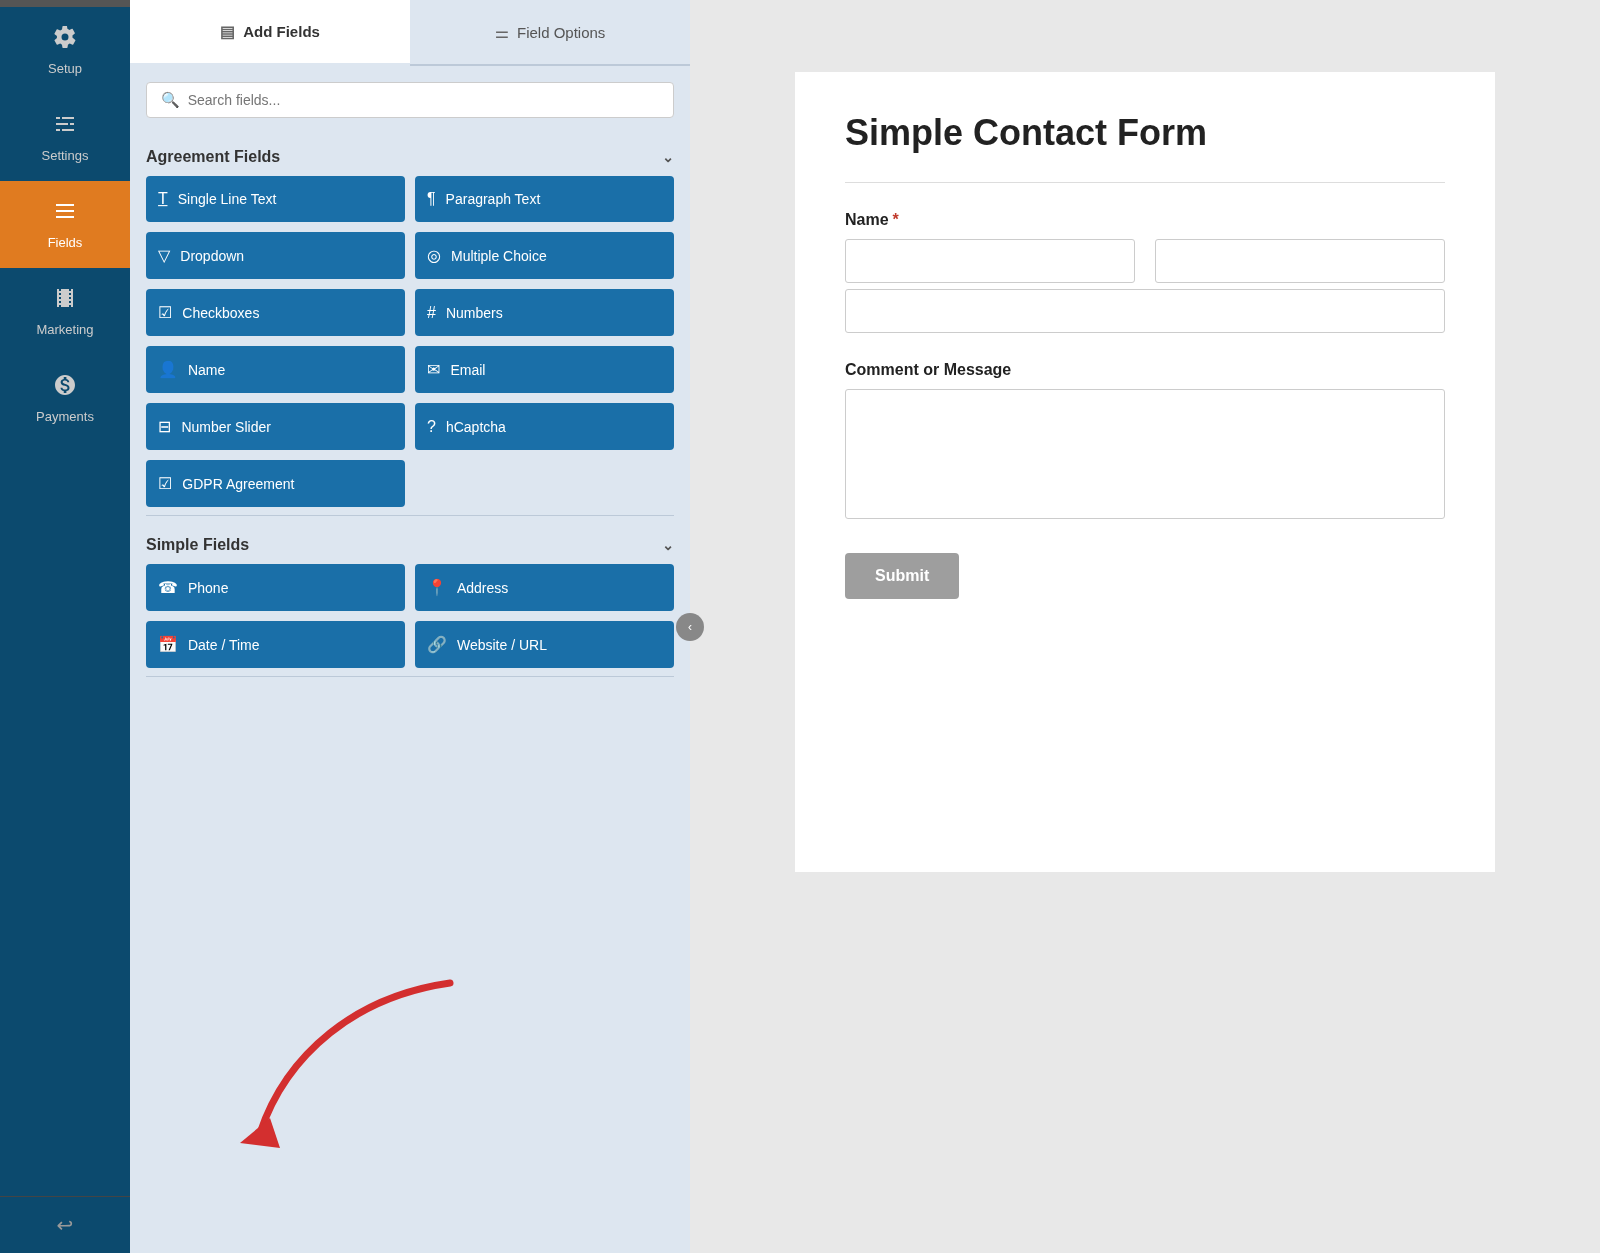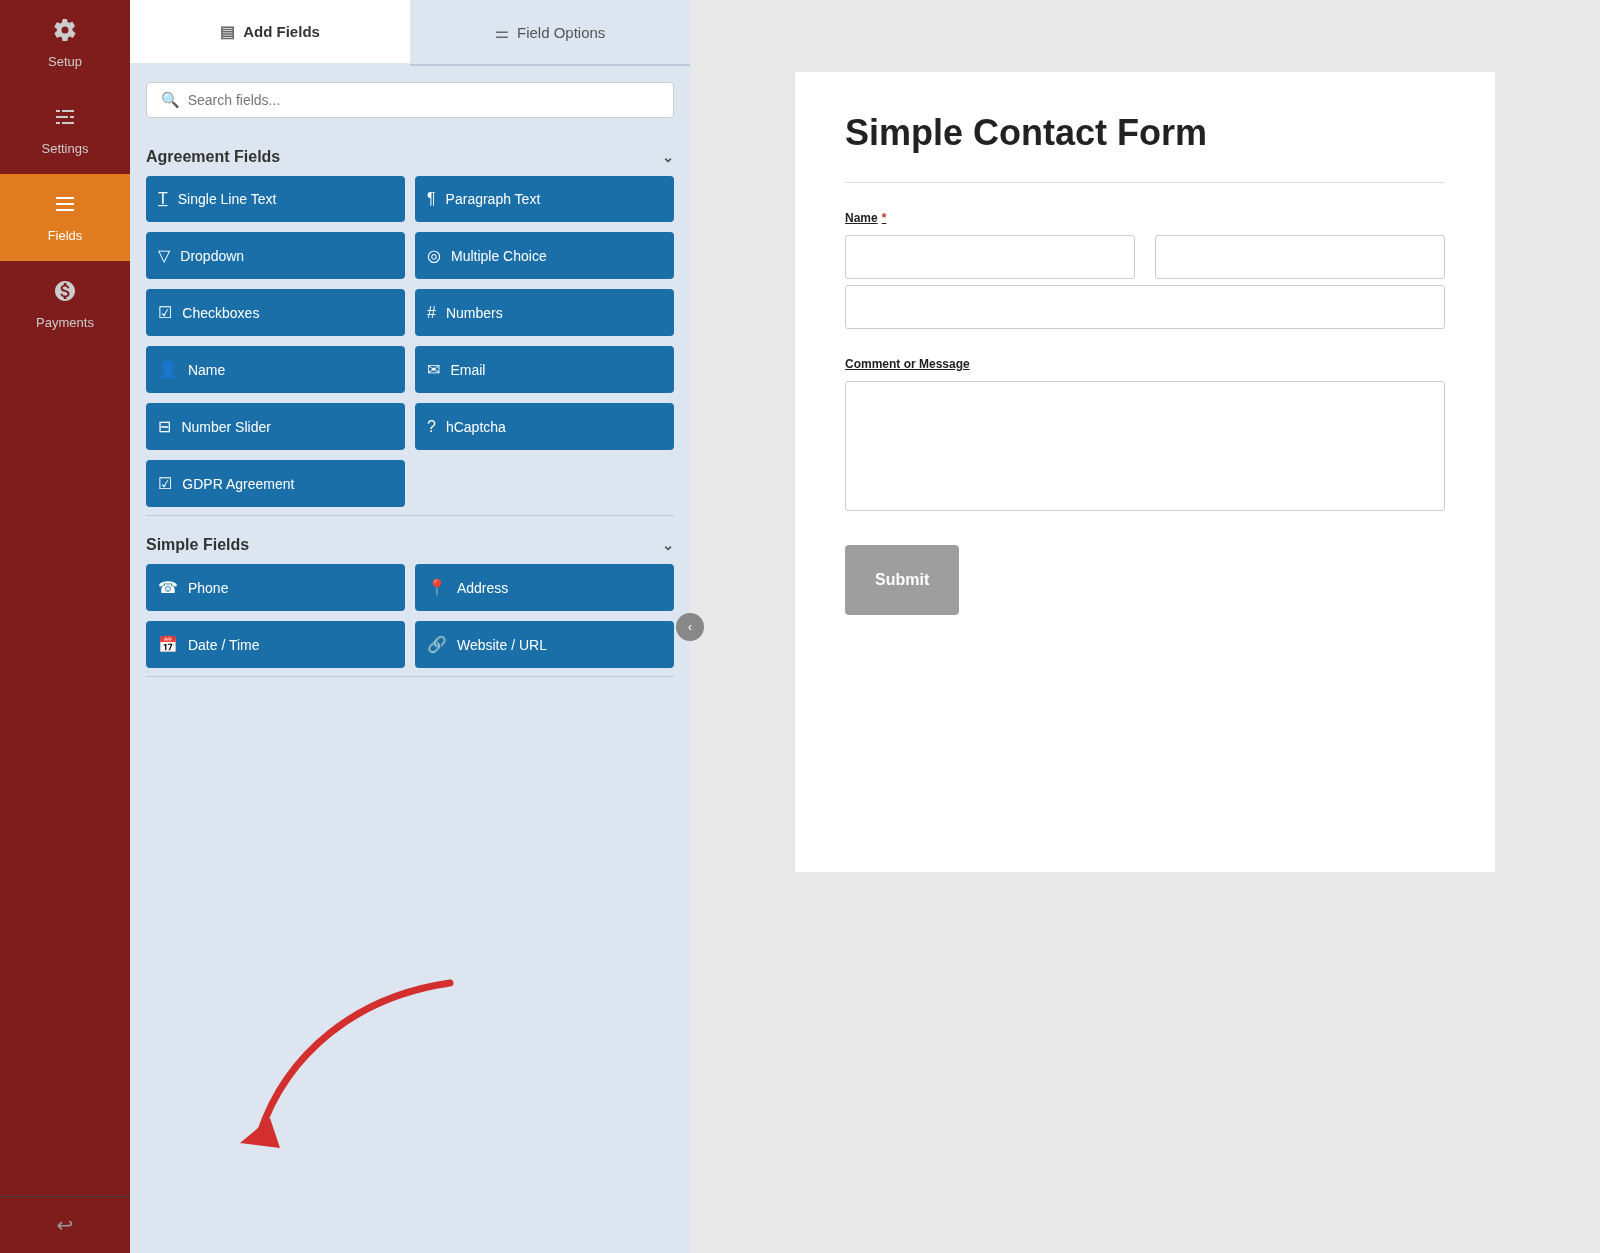--- a/index.html
+++ b/index.html
@@ -1,25 +1,26 @@
 <!DOCTYPE html>
 <html><head>
   <meta charset="utf-8">
   <style>
     * { box-sizing: border-box; margin: 0; padding: 0; }
     body { font-family: -apple-system, BlinkMacSystemFont, 'Segoe UI', Arial, sans-serif; background: #555; display: flex; width: 1600px; height: 1253px; overflow: hidden; }
 
     
     .sidebar {
       width: 130px;
-      background: #7f1d1d;
+      background: #0c4a6e;
       display: flex;
       flex-direction: column;
       padding-top: 0;
       flex-shrink: 0;
+      margin-top: 7px;
     }
     .sidebar-item {
       width: 100%;
       display: flex;
       flex-direction: column;
       align-items: center;
       padding: 18px 10px;
       cursor: pointer;
       color: #ccc;
       font-size: 13px;
@@ -203,25 +204,24 @@
       font-weight: 700;
       color: #222;
       margin-bottom: 28px;
     }
     .form-divider {
       border: none;
       border-top: 1px solid #ddd;
       margin-bottom: 28px;
     }
     .form-field-label {
-      font-size: 12px;
+      font-size: 16px;
       font-weight: 600;
       color: #222;
       margin-bottom: 10px;
-      text-decoration: underline;
     }
     .form-field-label .required {
       color: #c0392b;
       margin-left: 4px;
     }
     .name-row {
       display: flex;
       gap: 20px;
       margin-bottom: 6px;
     }
@@ -253,21 +253,21 @@
       border: 1px solid #ccc;
       border-radius: 3px;
       height: 130px;
       margin-bottom: 30px;
       resize: none;
     }
     .submit-btn {
       background: #9e9e9e;
       color: #fff;
       border: none;
-      padding: 26px 30px;
+      padding: 14px 30px;
       font-size: 16px;
       font-weight: 600;
       border-radius: 4px;
       cursor: pointer;
     }
 
     .middle-panel-wrapper {
       position: relative;
       display: flex;
     }
@@ -298,20 +298,26 @@
       <div class="sidebar-item active">
     <span class="icon-wrap"><svg width="24" height="24" viewBox="0 0 24 24" fill="currentColor">
             <rect x="3" y="5" width="18" height="2"></rect>
             <rect x="3" y="11" width="18" height="2"></rect>
             <rect x="3" y="17" width="18" height="2"></rect>
           </svg></span>
     <span class="sidebar-item-label">Fields</span>
   </div>
       <div class="sidebar-item">
     <span class="icon-wrap"><svg width="24" height="24" viewBox="0 0 24 24" fill="currentColor">
+            <path d="M18 3v2h-2V3H8v2H6V3H4v18h2v-2h2v2h8v-2h2v2h2V3h-2zM8 17H6v-2h2v2zm0-4H6v-2h2v2zm0-4H6V7h2v2zm10 8h-2v-2h2v2zm0-4h-2v-2h2v2zm0-4h-2V7h2v2z"></path>
+          </svg></span>
+    <span class="sidebar-item-label">Marketing</span>
+  </div>
+      <div class="sidebar-item">
+    <span class="icon-wrap"><svg width="24" height="24" viewBox="0 0 24 24" fill="currentColor">
             <path d="M12 2C6.48 2 2 6.48 2 12s4.48 10 10 10 10-4.48 10-10S17.52 2 12 2zm1.41 16.09V20h-2.67v-1.93c-1.71-.36-3.16-1.46-3.27-3.4h1.96c.1 1.05.82 1.87 2.65 1.87 1.96 0 2.4-.98 2.4-1.59 0-.83-.44-1.61-2.67-2.14-2.48-.6-4.18-1.62-4.18-3.67 0-1.72 1.39-2.84 3.11-3.21V4h2.67v1.95c1.86.45 2.79 1.86 2.85 3.39H14.3c-.05-1.11-.64-1.87-2.22-1.87-1.5 0-2.4.68-2.4 1.64 0 .84.65 1.39 2.67 1.91s4.18 1.39 4.18 3.91c-.01 1.83-1.38 2.83-3.12 3.16z"></path>
           </svg></span>
     <span class="sidebar-item-label">Payments</span>
   </div>
     </div>
   <div class="sidebar-bottom">
     <span class="sidebar-bottom-icon">↩</span>
   </div>
 </div>
 

